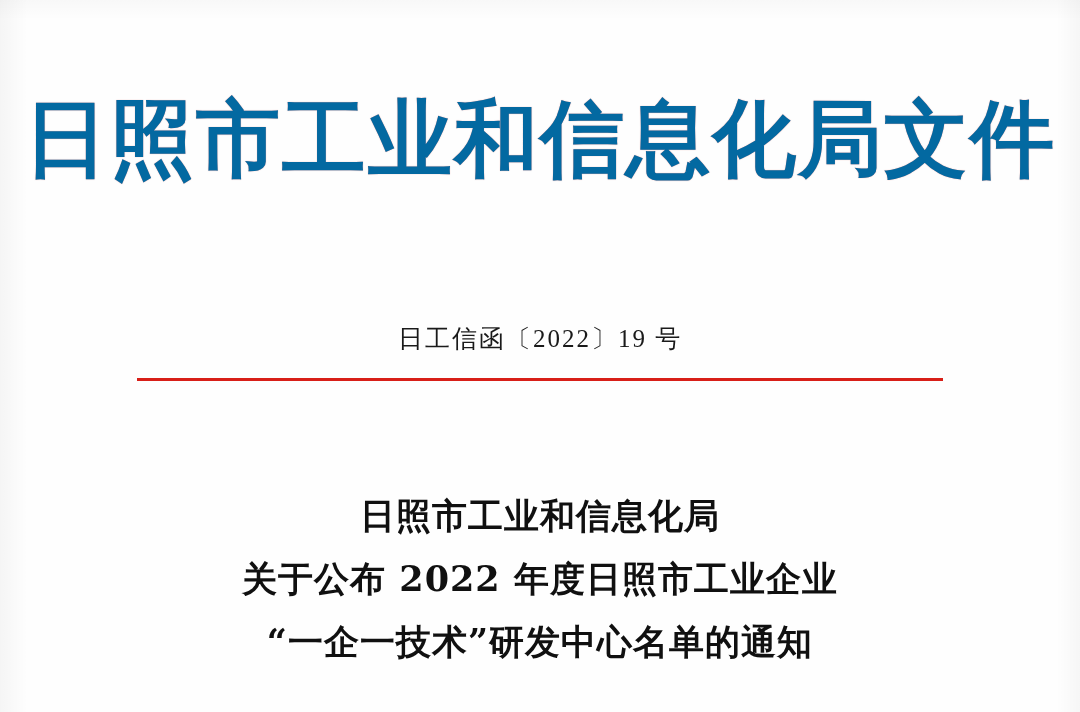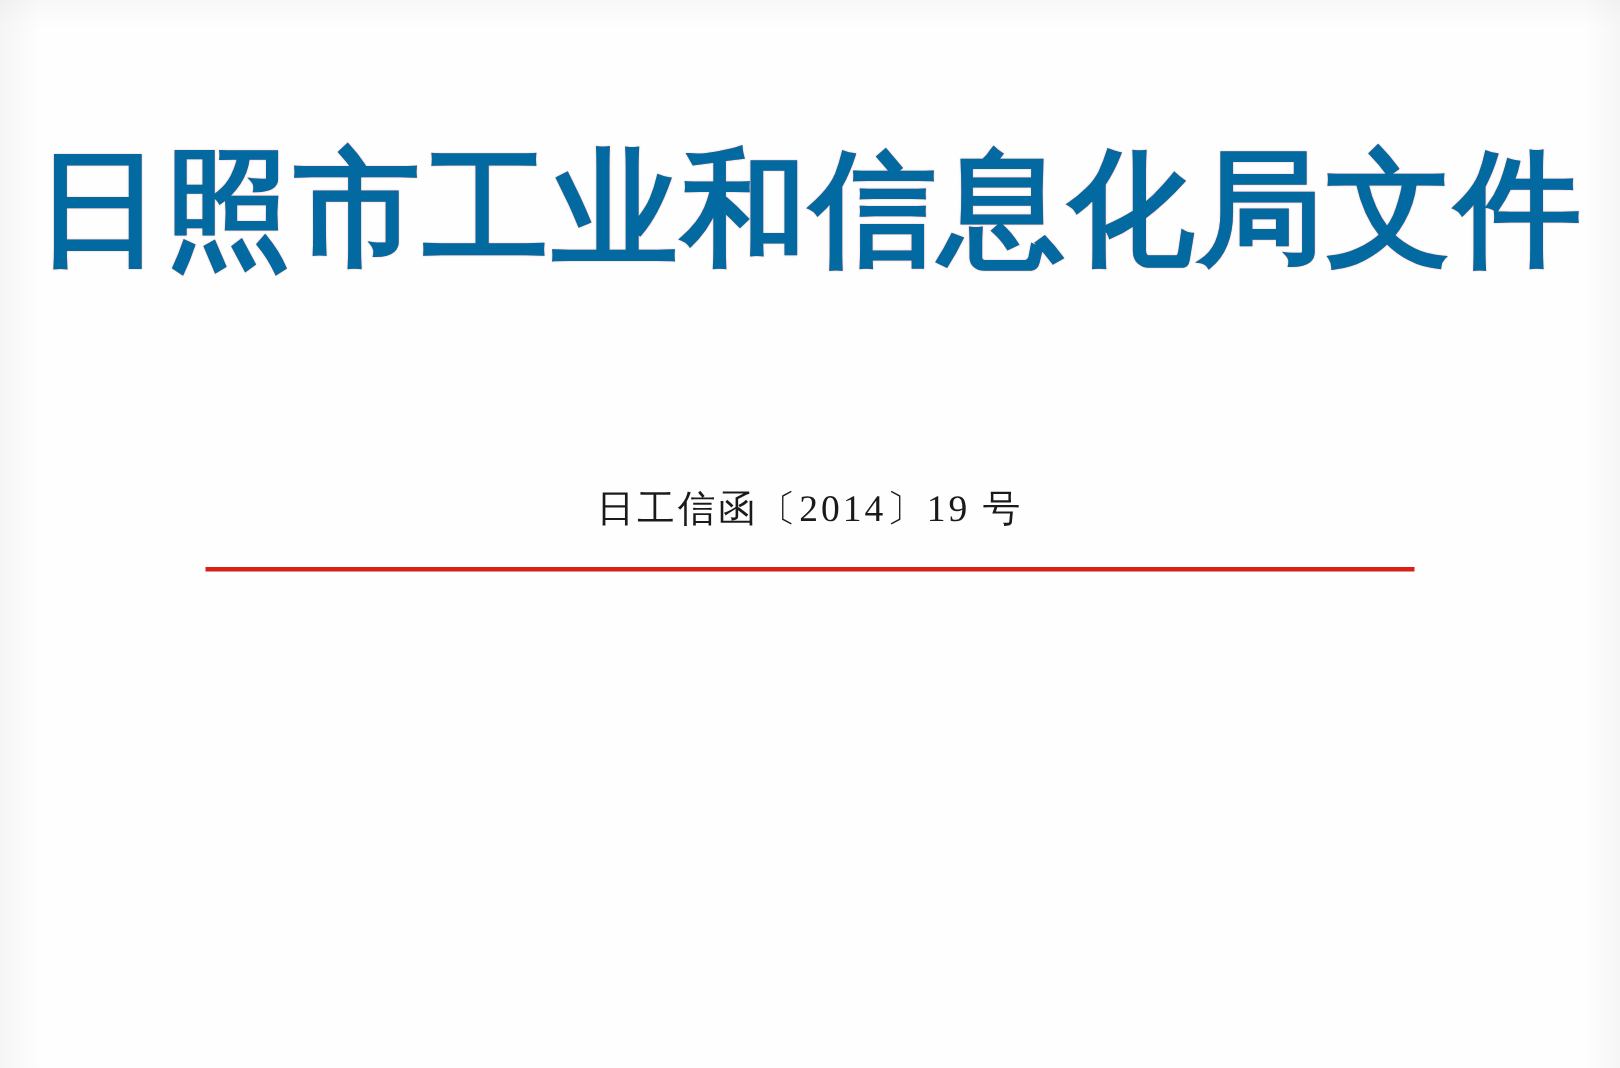--- a/index.html
+++ b/index.html
@@ -87,18 +87,23 @@
     white-space: nowrap;
   }
 </style>
 </head>
 <body>
 
 <div class="page">
 
   <div class="doc-title">日照市工业和信息化局文件</div>
 
-  <div class="doc-number">日工信函〔2014〕19 号</div>
+  <div class="doc-number">日工信函〔2022〕19 号</div>
 
   <div class="red-rule"></div>
 
+  <div class="heading-block">
+    <div class="heading-line">日照市工业和信息化局</div>
+    <div class="heading-line">关于公布 2022 年度日照市工业企业</div>
+    <div class="heading-line">“一企一技术”研发中心名单的通知</div>
+  </div>
 
 </div>
 
 </body></html>

